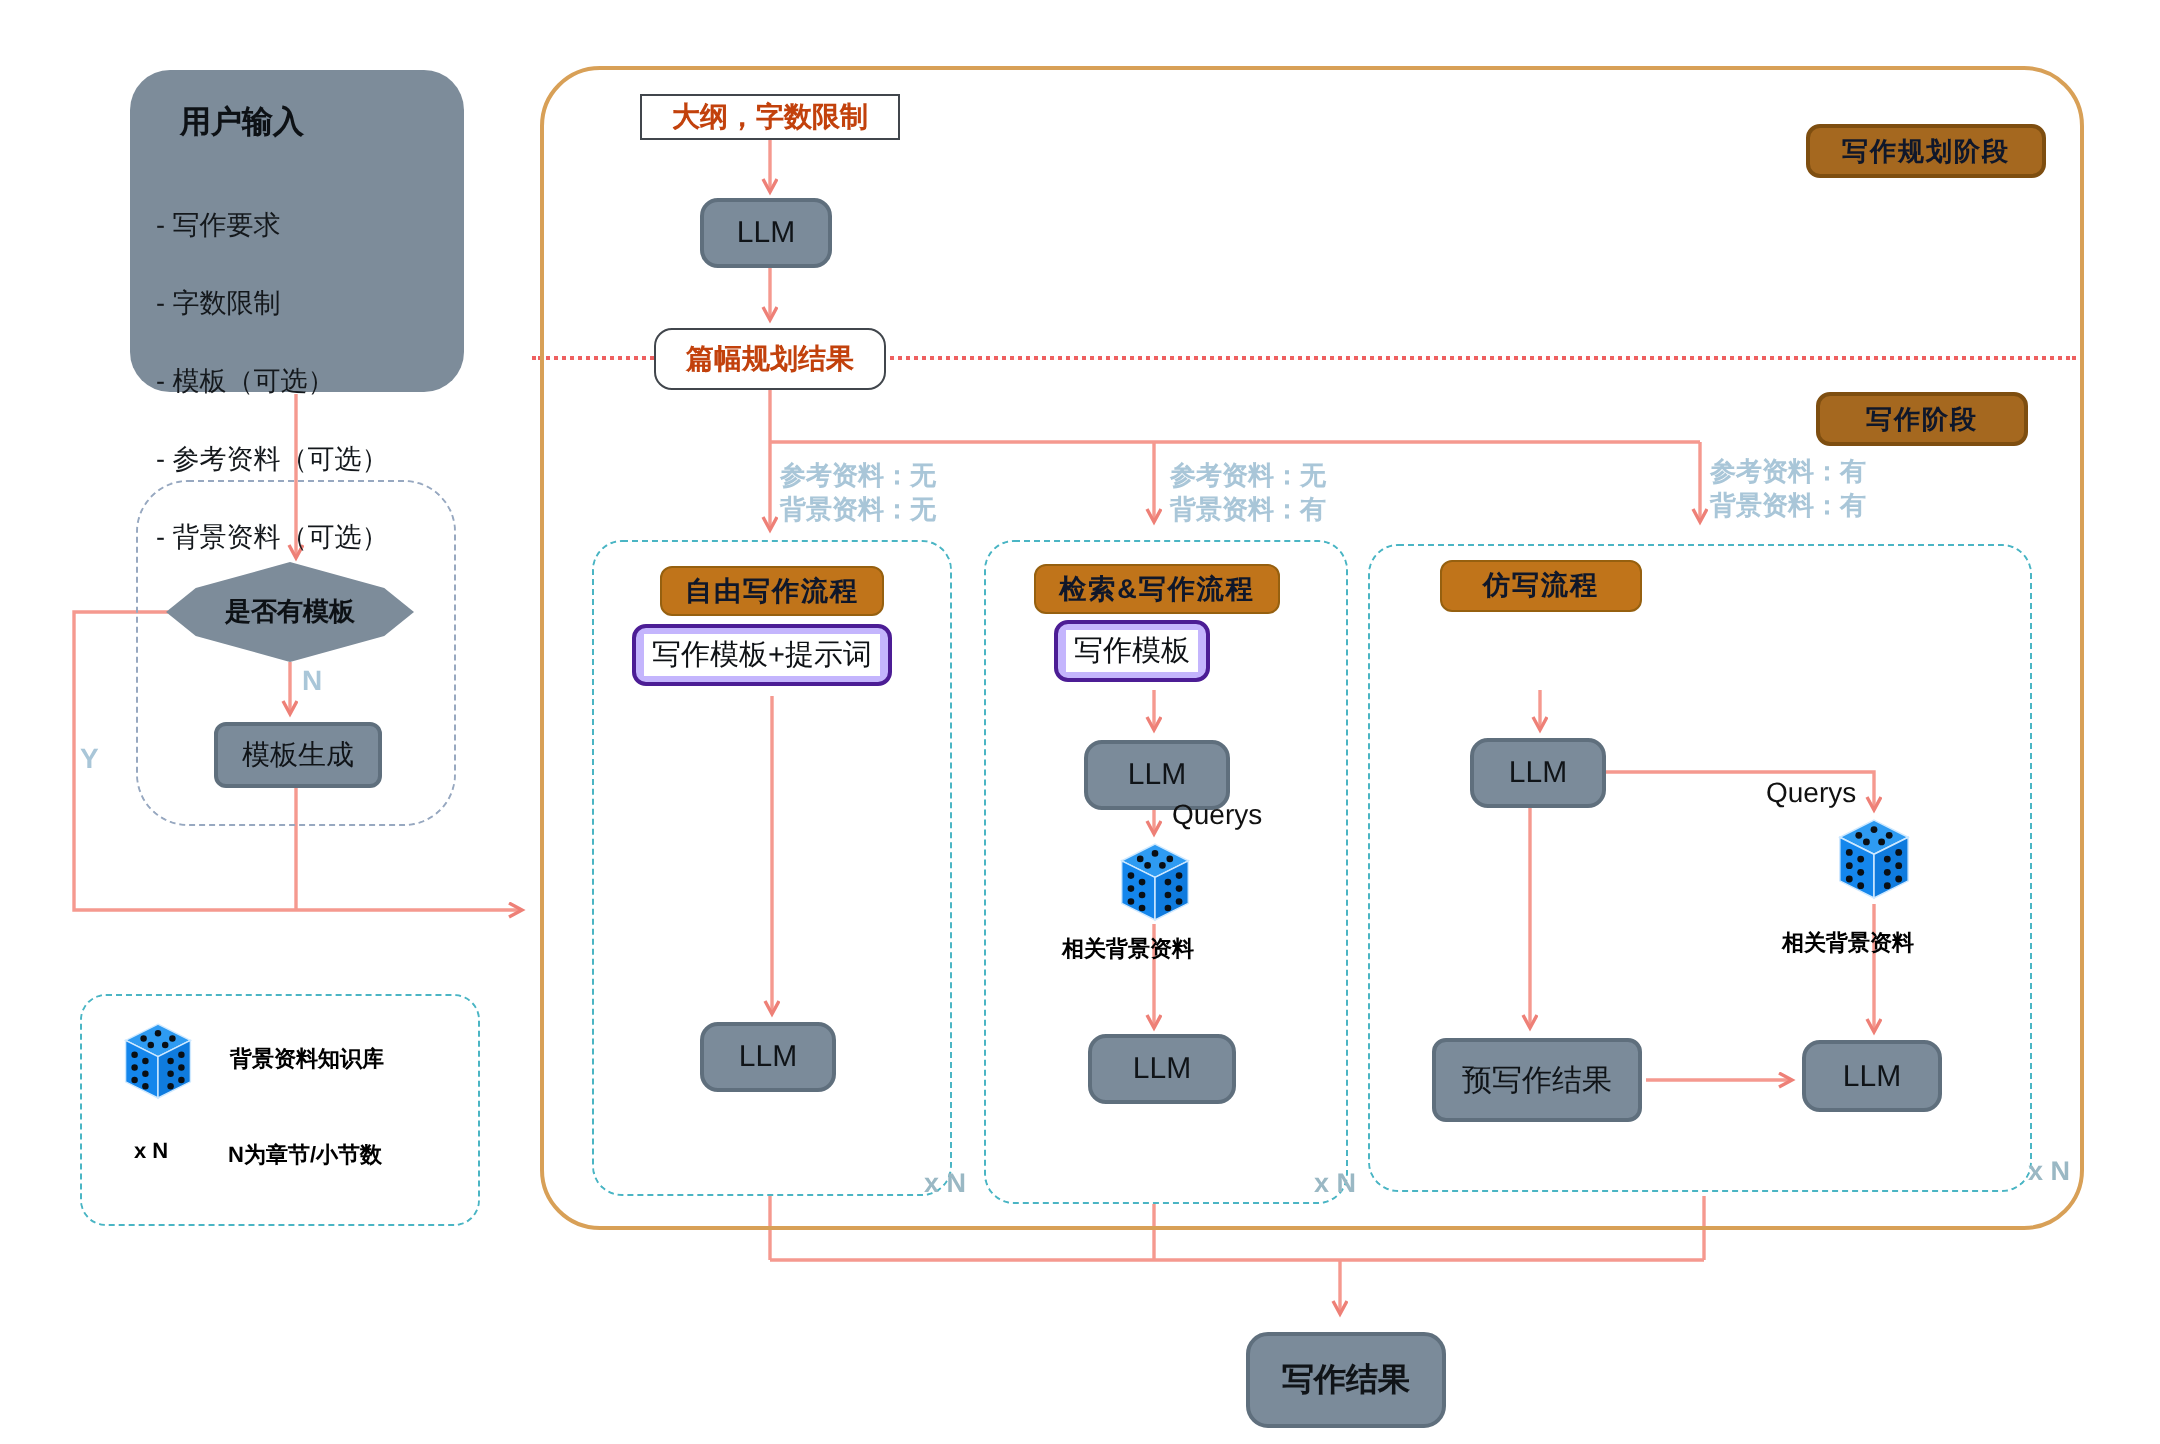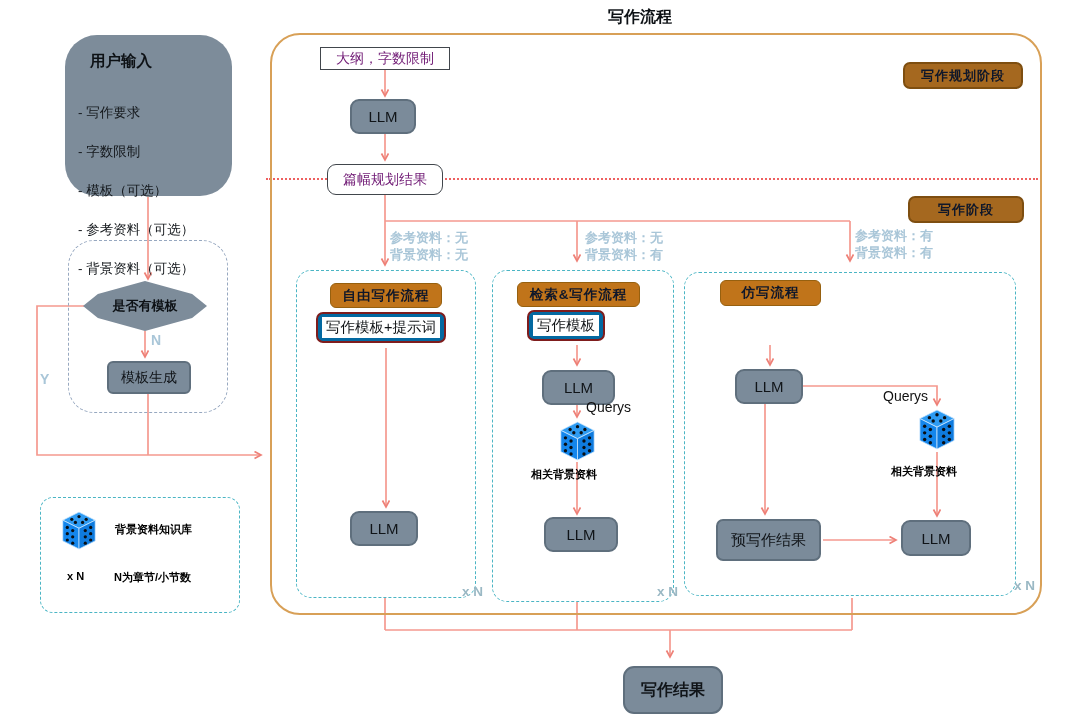--- a/index.html
+++ b/index.html
@@ -14,39 +14,39 @@
   
   .badge-stage{background:#A5681F;border:2px solid #7E4E10;border-radius:7px;color:#0f172a;
     font-size:13px;font-weight:bold;letter-spacing:1px;}
   
   .badge-flow{background:#C0741A;border:1.5px solid #96600F;border-radius:6px;color:#0f172a;
     font-size:13.5px;font-weight:bold;letter-spacing:1px;}
   
   .node-gray{background:#7B8B9A;border:2.5px solid #5F6F7D;border-radius:9px;
     font-size:15px;font-weight:500;color:#101418;}
   
-  .node-white{background:#fff;border:1.6px solid #41464c;font-size:14px;font-weight:400;color:#701a75;}
-  
-  .green-box{background:#0369a1;border:2px solid #7f1d1d;border-radius:7px;padding:3px 4px;}
+  .node-white{background:#fff;border:1.6px solid #41464c;font-size:14px;font-weight:700;color:#c2410c;}
+  
+  .green-box{background:#c4b5fd;border:2px solid #4c1d95;border-radius:7px;padding:3px 4px;}
   .green-box .inner{background:#fff;color:#0e1114;font-size:14.5px;font-weight:500;
     padding:1px 4px;white-space:nowrap;}
   
   .dashed-col{border:1.6px dashed #4AB5C4;border-radius:15px;}
   .dashed-left{border:1.6px dashed #97A8C0;border-radius:26px;}
   .legend-box{border:1.6px dashed #4AB5C4;border-radius:13px;}
   
   .divider-red{border-top:2.5px dotted #EE6060;}
   
   .cond{color:#A9C6D8;font-size:13px;font-weight:600;line-height:16.5px;white-space:pre-line;text-align:right;}
   .xn{color:#9AB8C4;font-size:13.5px;font-weight:600;}
   .yn{color:#A9C6D8;font-size:14px;font-weight:bold;}
   .plain{font-size:14px;color:#111;}
   .plain-strong{font-size:11px;font-weight:600;color:#000000;white-space:nowrap;}
   
-  .user-panel{background:#7D8C9A;border-radius:32px;}
+  .user-panel{background:#7D8C9A;border-radius:20px;}
   .user-title{font-size:15.5px;font-weight:bold;color:#0d1115;}
   .user-list{font-size:13.5px;font-weight:500;line-height:19.5px;color:#14181c;white-space:pre-line;}
   
   .diamond{background:#7D8C9A;clip-path:polygon(50% 0%,88% 26%,100% 50%,88% 74%,50% 100%,12% 74%,0% 50%,12% 26%);
     font-size:13px;font-weight:600;color:#0d1115;}
   .title{font-size:16px;font-weight:bold;color:#0d1115;}
   svg.layer{position:absolute;left:0;top:0;pointer-events:none;}
   .cube{display:block;}
 </style>
 </head>
@@ -118,21 +118,20 @@
       <path d="M385,598 V630"></path>
       <path d="M577,602 V630"></path>
       <path d="M852,598 V630"></path>
       <path d="M385,630 H852"></path>
       <path d="M670,630 V656" marker-end="url(#arr)"></path>
     </g>
   </svg>
 
   <div class="abs divider-red" style="left:266px;top:178px;width:772px;"></div>
 
-  <div class="abs center title" style="left:560px;top:6px;width:160px;height:22px;">写作流程</div>
 
   <div class="abs main-container" style="left:270px;top:33px;width:772px;height:582px;"></div>
 
   <div class="abs user-panel" style="left:65px;top:35px;width:167px;height:161px;">
     <div class="abs user-title" style="left:25px;top:16px;">用户输入</div>
     <div class="abs user-list" style="left:13px;top:48px;">
       <div>- 写作要求</div>
       <div>- 字数限制</div>
       <div>- 模板（可选）</div>
       <div>- 参考资料（可选）</div>
@@ -144,21 +143,21 @@
   <div class="abs center diamond" style="left:83px;top:281px;width:124px;height:50px;">是否有模板</div>
   <div class="abs yn" style="left:151px;top:332px;">N</div>
   <div class="abs yn" style="left:40px;top:371px;">Y</div>
   <div class="abs center node-gray" style="left:107px;top:361px;width:84px;height:33px;font-size:14px;border-radius:6px;">模板生成</div>
 
   <div class="abs center badge-stage" style="left:903px;top:62px;width:120px;height:27px;">写作规划阶段</div>
   <div class="abs center node-white" style="left:320px;top:47px;width:130px;height:23px;">大纲，字数限制</div>
   <div class="abs center node-gray" style="left:350px;top:99px;width:66px;height:35px;">LLM</div>
   <div class="abs center node-white" style="left:327px;top:164px;width:116px;height:31px;border-radius:9px;">篇幅规划结果</div>
 
-  <div class="abs center badge-stage" style="left:908px;top:196px;width:116px;height:27px;">写作阶段</div>
+  <div class="abs center badge-stage" style="left:908px;top:196px;width:106px;height:27px;">写作阶段</div>
 
   <div class="abs cond" style="left:390px;top:230px;">参考资料：无
 背景资料：无</div>
   <div class="abs cond" style="left:585px;top:230px;">参考资料：无
 背景资料：有</div>
   <div class="abs cond" style="left:855px;top:228px;">参考资料：有
 背景资料：有</div>
 
   <div class="abs dashed-col" style="left:296px;top:270px;width:180px;height:328px;"></div>
   <div class="abs center badge-flow" style="left:330px;top:283px;width:112px;height:25px;">自由写作流程</div>

